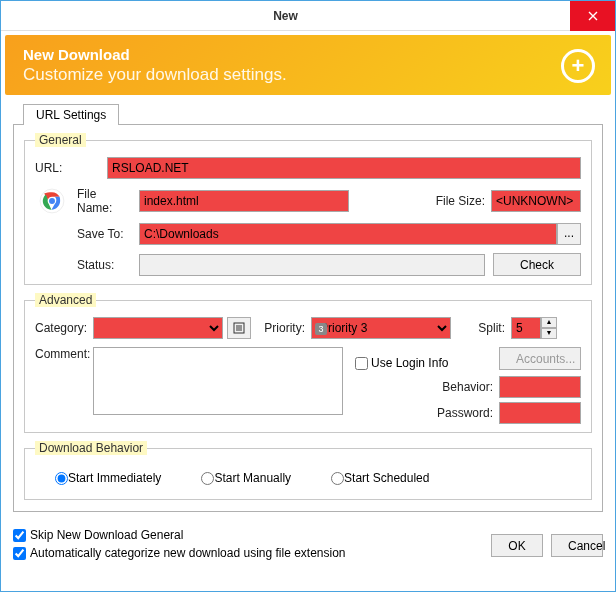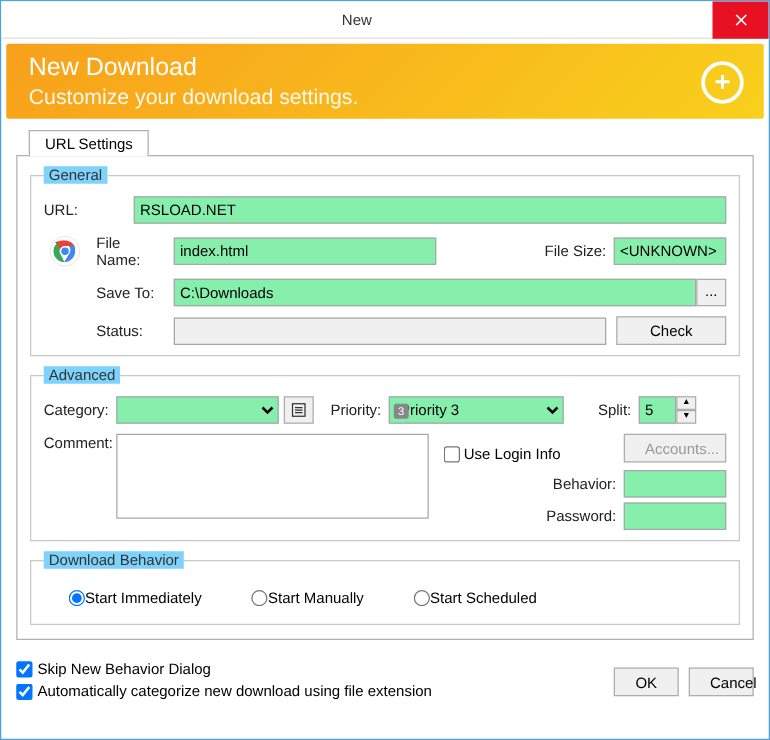--- a/index.html
+++ b/index.html
@@ -1,34 +1,34 @@
 <!DOCTYPE html>
 <html><head>
 <meta charset="utf-8">
 <style>
 * { box-sizing: border-box; margin: 0; padding: 0; font-family: "Segoe UI", Tahoma, sans-serif; font-size: 12px; }
 body { background: #fff; width: 616px; height: 592px; border: 1px solid #4aa3e0; overflow: hidden; }
 .titlebar { height: 30px; background: #fff; display: flex; align-items: center; border-bottom: 1px solid #e0e0e0; }
-.titlebar .title { flex: 1; text-align: center; color: #333; }
+.titlebar .title { flex: 1; text-align: center; color: #333; font-weight: bold; }
 .titlebar .close { width: 45px; height: 30px; background: #e81123; color: #fff; display: flex; align-items: center; justify-content: center; font-size: 14px; }
 .header { height: 60px; background: linear-gradient(135deg, #f8a01c 0%, #f8b81c 50%, #f8d01c 100%); padding: 10px 18px; display: flex; align-items: center; position: relative; border-radius: 2px; margin: 4px; }
-.header-text h1 { color: #fff; font-size: 20px; font-weight: normal; }
+.header-text h1 { color: #fff; font-size: 15px; font-weight: bold; }
 .header-text p { color: #fff8e8; font-size: 17px; margin-top: 2px; }
 .header-icon { position: absolute; right: 16px; top: 14px; width: 34px; height: 34px; border: 3px solid #fff; border-radius: 50%; display: flex; align-items: center; justify-content: center; }
 .header-icon span { color: #fff; font-size: 22px; font-weight: bold; line-height: 1; }
 .content { padding: 4px 12px 10px 12px; }
 .tab-strip { display: flex; align-items: flex-end; height: 22px; margin-left: 10px; }
 .tab { border: 1px solid #b0b0b0; border-bottom: none; padding: 3px 12px; background: #fff; font-size: 12px; position: relative; z-index: 2; }
 .tab-area { border: 1px solid #b0b0b0; padding: 8px 10px 10px 10px; margin-top: -1px; }
 fieldset { border: 1px solid #c8c8c8; margin-bottom: 8px; padding: 10px 10px 8px 10px; position: relative; }
-legend { padding: 0 4px; color: #333; background: #7dd3fc; }
+legend { padding: 0 4px; color: #333; background: #fef9c3; }
 .row { display: flex; align-items: center; margin-bottom: 8px; }
 .lbl { width: 72px; text-align: left; padding-right: 6px; color: #222; }
 .lbl-r { text-align: right; padding-right: 6px; color: #222; }
-input[type=text], .readonly, select { height: 22px; border: 1px solid #a8a8a8; padding: 2px 4px; background: #86efac; font-size: 12px; }
+input[type=text], .readonly, select { height: 22px; border: 1px solid #a8a8a8; padding: 2px 4px; background: #ef4444; font-size: 12px; }
 .readonly { background: #f0f0f0; }
 .url-input { flex: 1; border: 1px solid #3399ff; outline: none; }
 .chrome-icon { width: 26px; height: 26px; margin: 0 12px 0 4px; }
 .btn { height: 23px; border: 1px solid #adadad; background: #f0f0f0; padding: 0 16px; cursor: pointer; }
 .browse-btn { width: 24px; height: 22px; border: 1px solid #adadad; background: #f0f0f0; text-align: center; line-height: 18px; cursor: pointer; }
 .cat-btn { width: 24px; height: 22px; border: 1px solid #adadad; background: #f0f0f0; display: flex; align-items: center; justify-content: center; margin-left: 4px; cursor: pointer; }
 textarea { border: 1px solid #a8a8a8; resize: none; font-family: inherit; font-size: 12px; padding: 2px; }
 .spinner { display: flex; }
 .spinner input { width: 30px; height: 22px; text-align: left; }
 .spinner-btns { display: flex; flex-direction: column; }
@@ -172,21 +172,21 @@
       </div>
     </fieldset>
 
   </div>
 </div>
 
 <div class="bottom">
   <div class="bottom-left">
     <label>
         <input type="checkbox" checked="" style="">
-        <span>Skip New Behavior Dialog</span>
+        <span>Skip New Download General</span>
       </label>
     <label>
         <input type="checkbox" checked="" style="">
         <span>Automatically categorize new download using file extension</span>
       </label>
   </div>
   <div class="bottom-right">
     <button class="btn">OK</button>
     <button class="btn">Cancel</button>
   </div>

